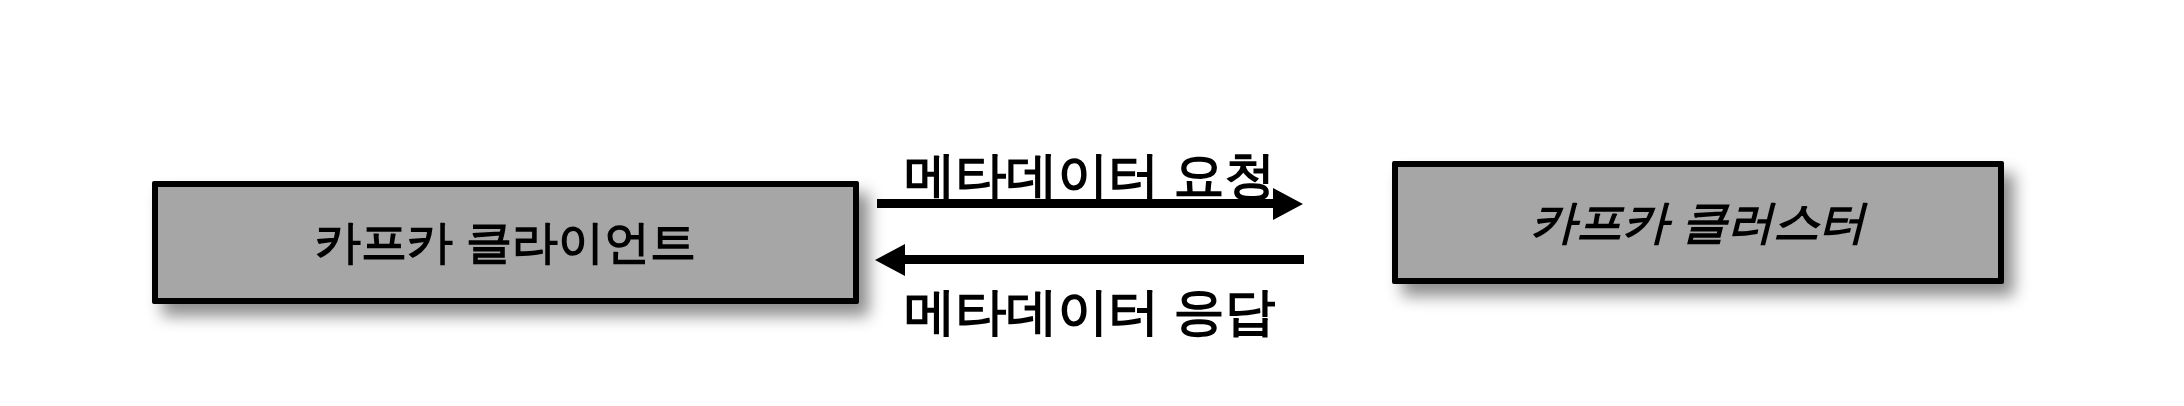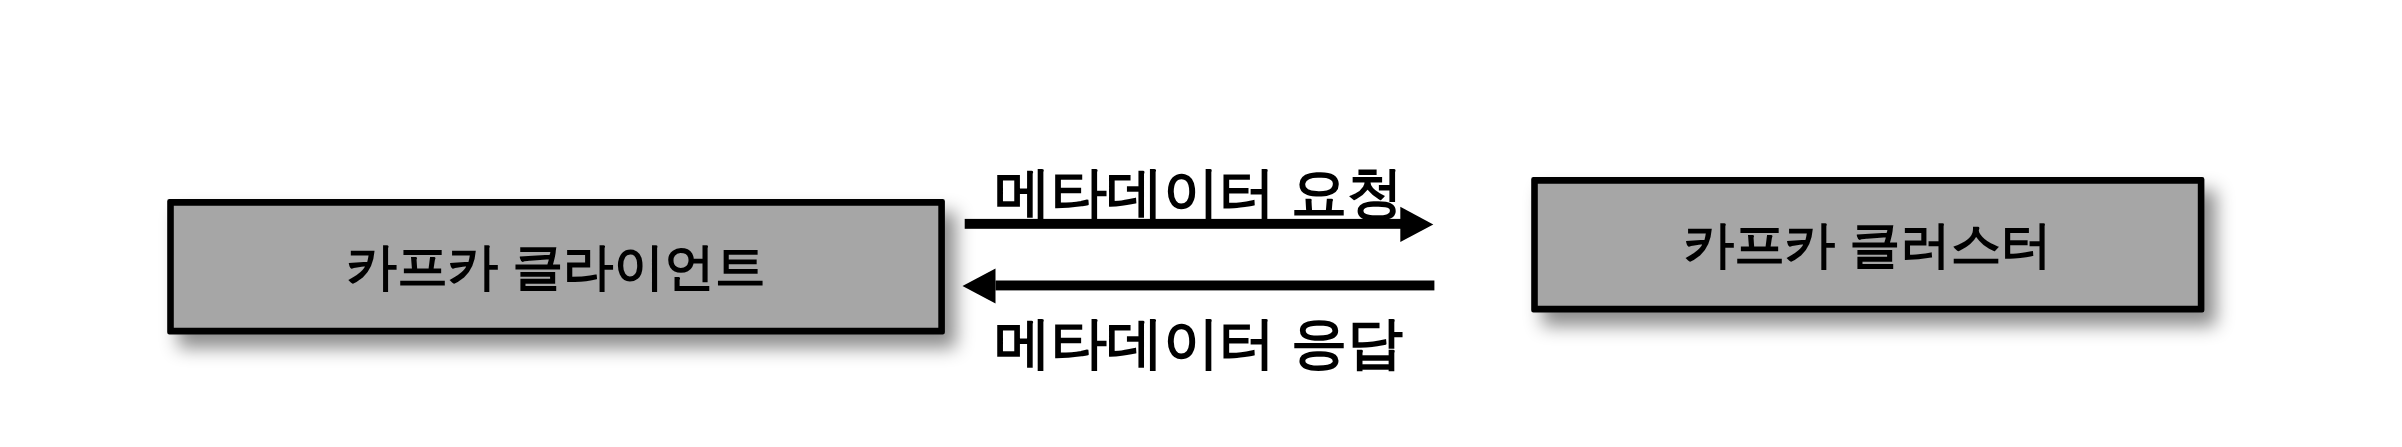--- a/index.html
+++ b/index.html
@@ -31,20 +31,21 @@
     top: 161px;
     width: 707px;
     height: 123px;
     margin-top: 20px;
   }
   .node-right {
     left: 1392px;
     top: 161px;
     width: 612px;
     height: 123px;
+    font-style: italic;
   }
   .node-label {
     font-size: 46px;
     font-weight: bold;
     color: #000000;
     white-space: nowrap;
     letter-spacing: 0px;
   }
   .arrow-label {
     position: absolute;

